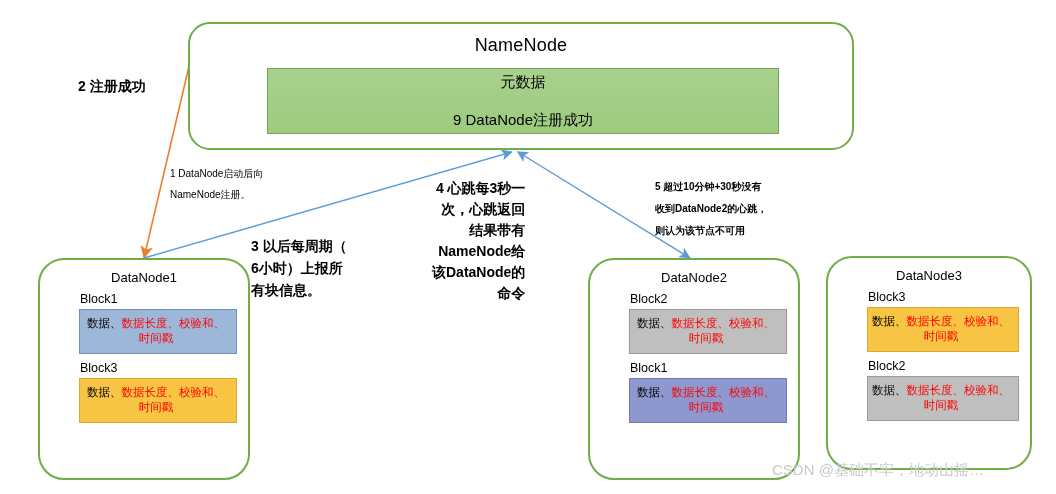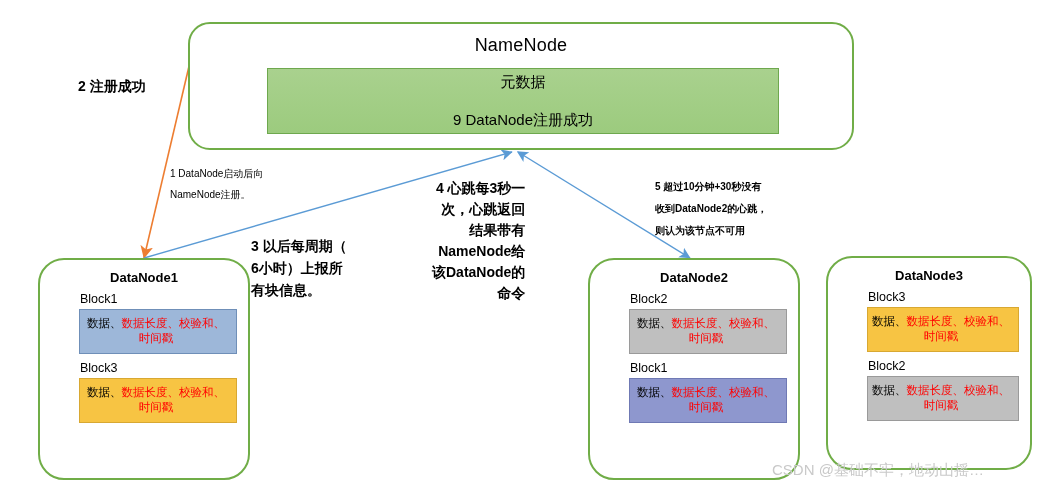--- a/index.html
+++ b/index.html
@@ -75,21 +75,20 @@
   }
   #datanode1 { left: 38px;  top: 258px; width: 212px; height: 222px; }
   #datanode2 { left: 588px; top: 258px; width: 212px; height: 222px; }
   #datanode3 { left: 826px; top: 256px; width: 206px; height: 214px; }
 
   .dn-title {
     text-align: center;
     font-size: 13px;
     color: #000000;
     margin-top: 10px;
-    font-weight: bold;
   }
   .block-group { padding: 0 11px; margin-left: 28px; }
   .block-label {
     font-size: 12.5px;
     color: #000000;
     margin: 7px 0 3px 1px;
   }
   .block-body {
     font-size: 11.5px;
     line-height: 15px;

